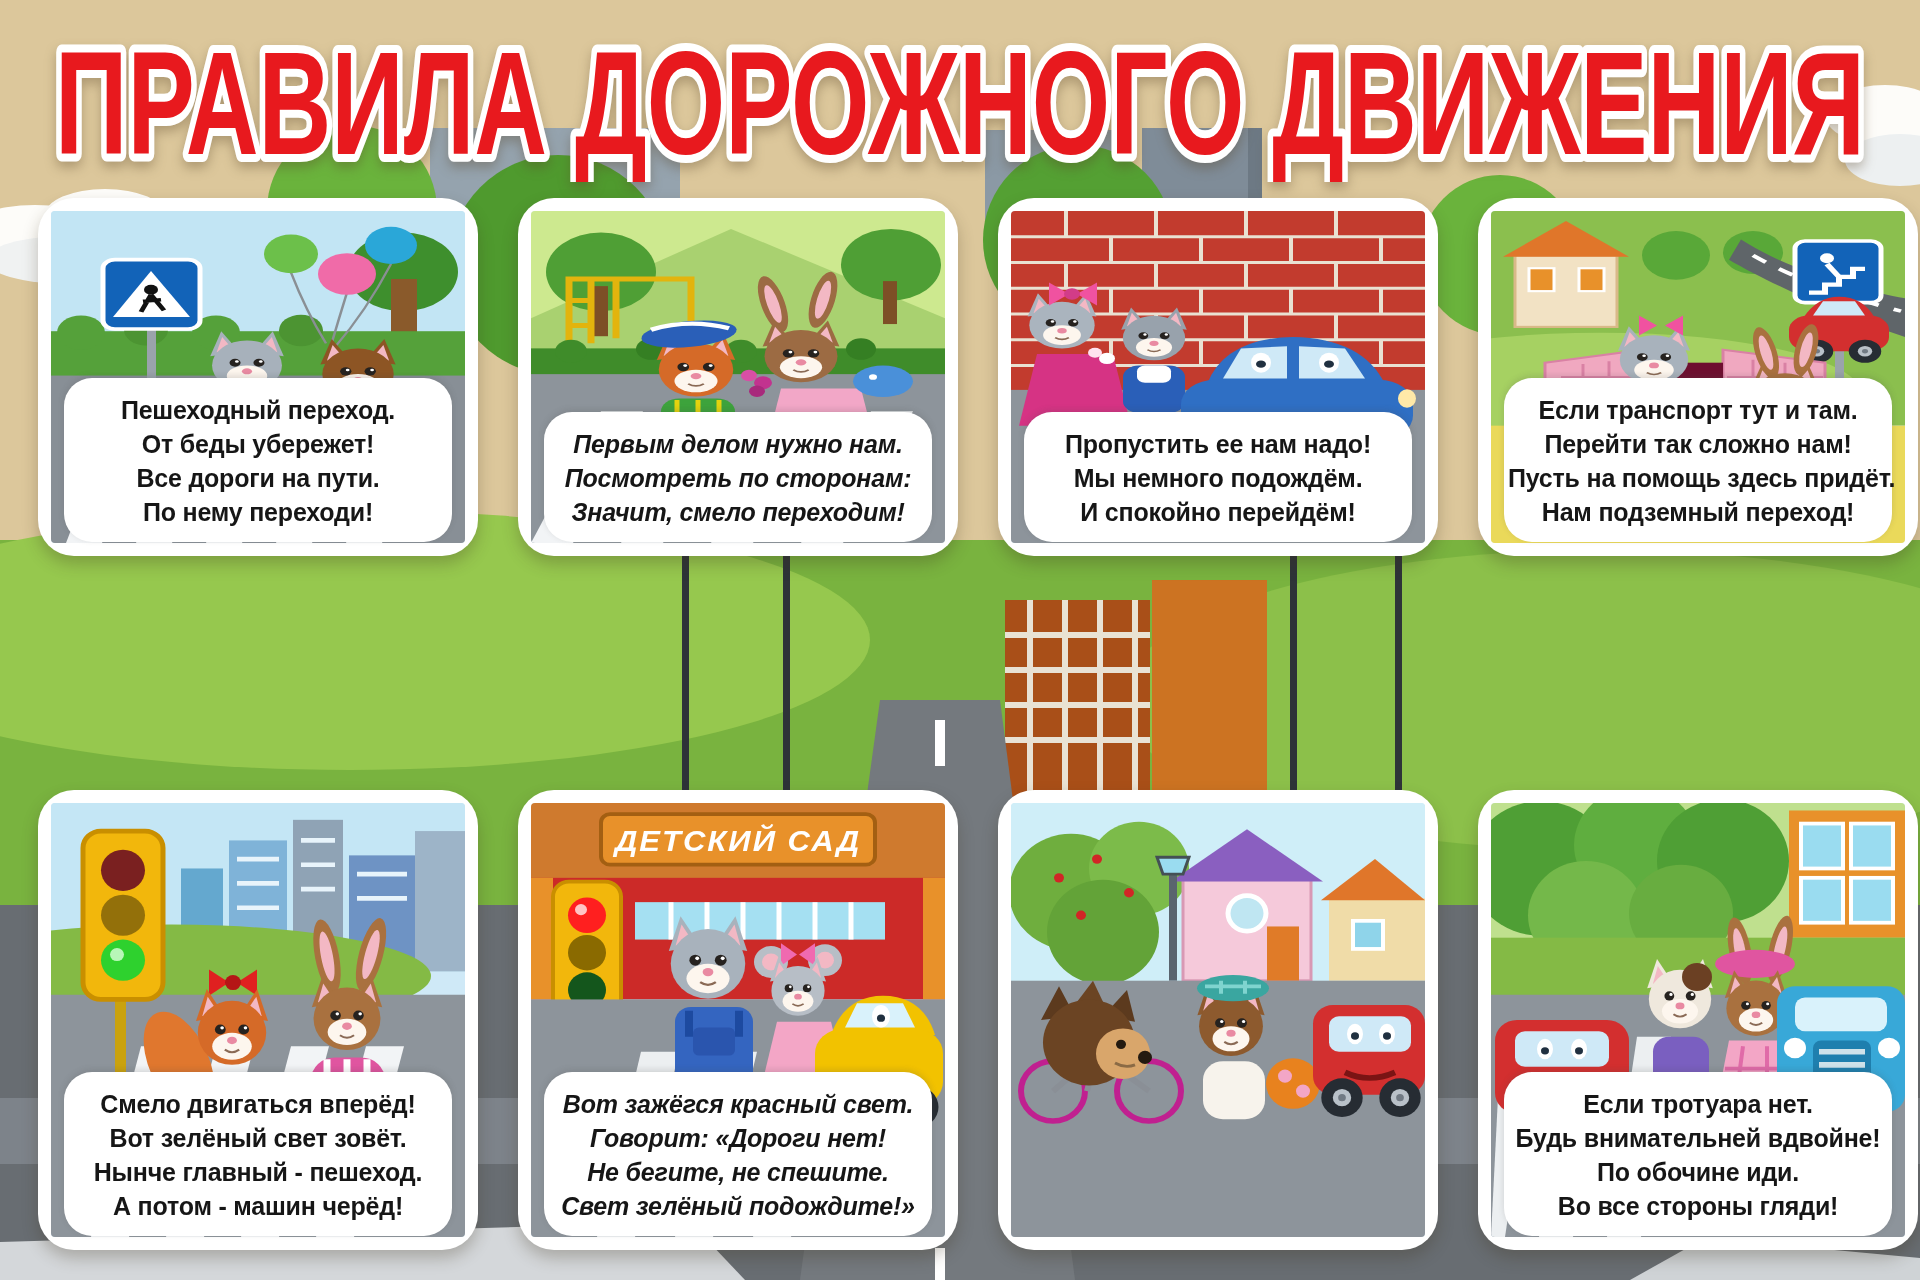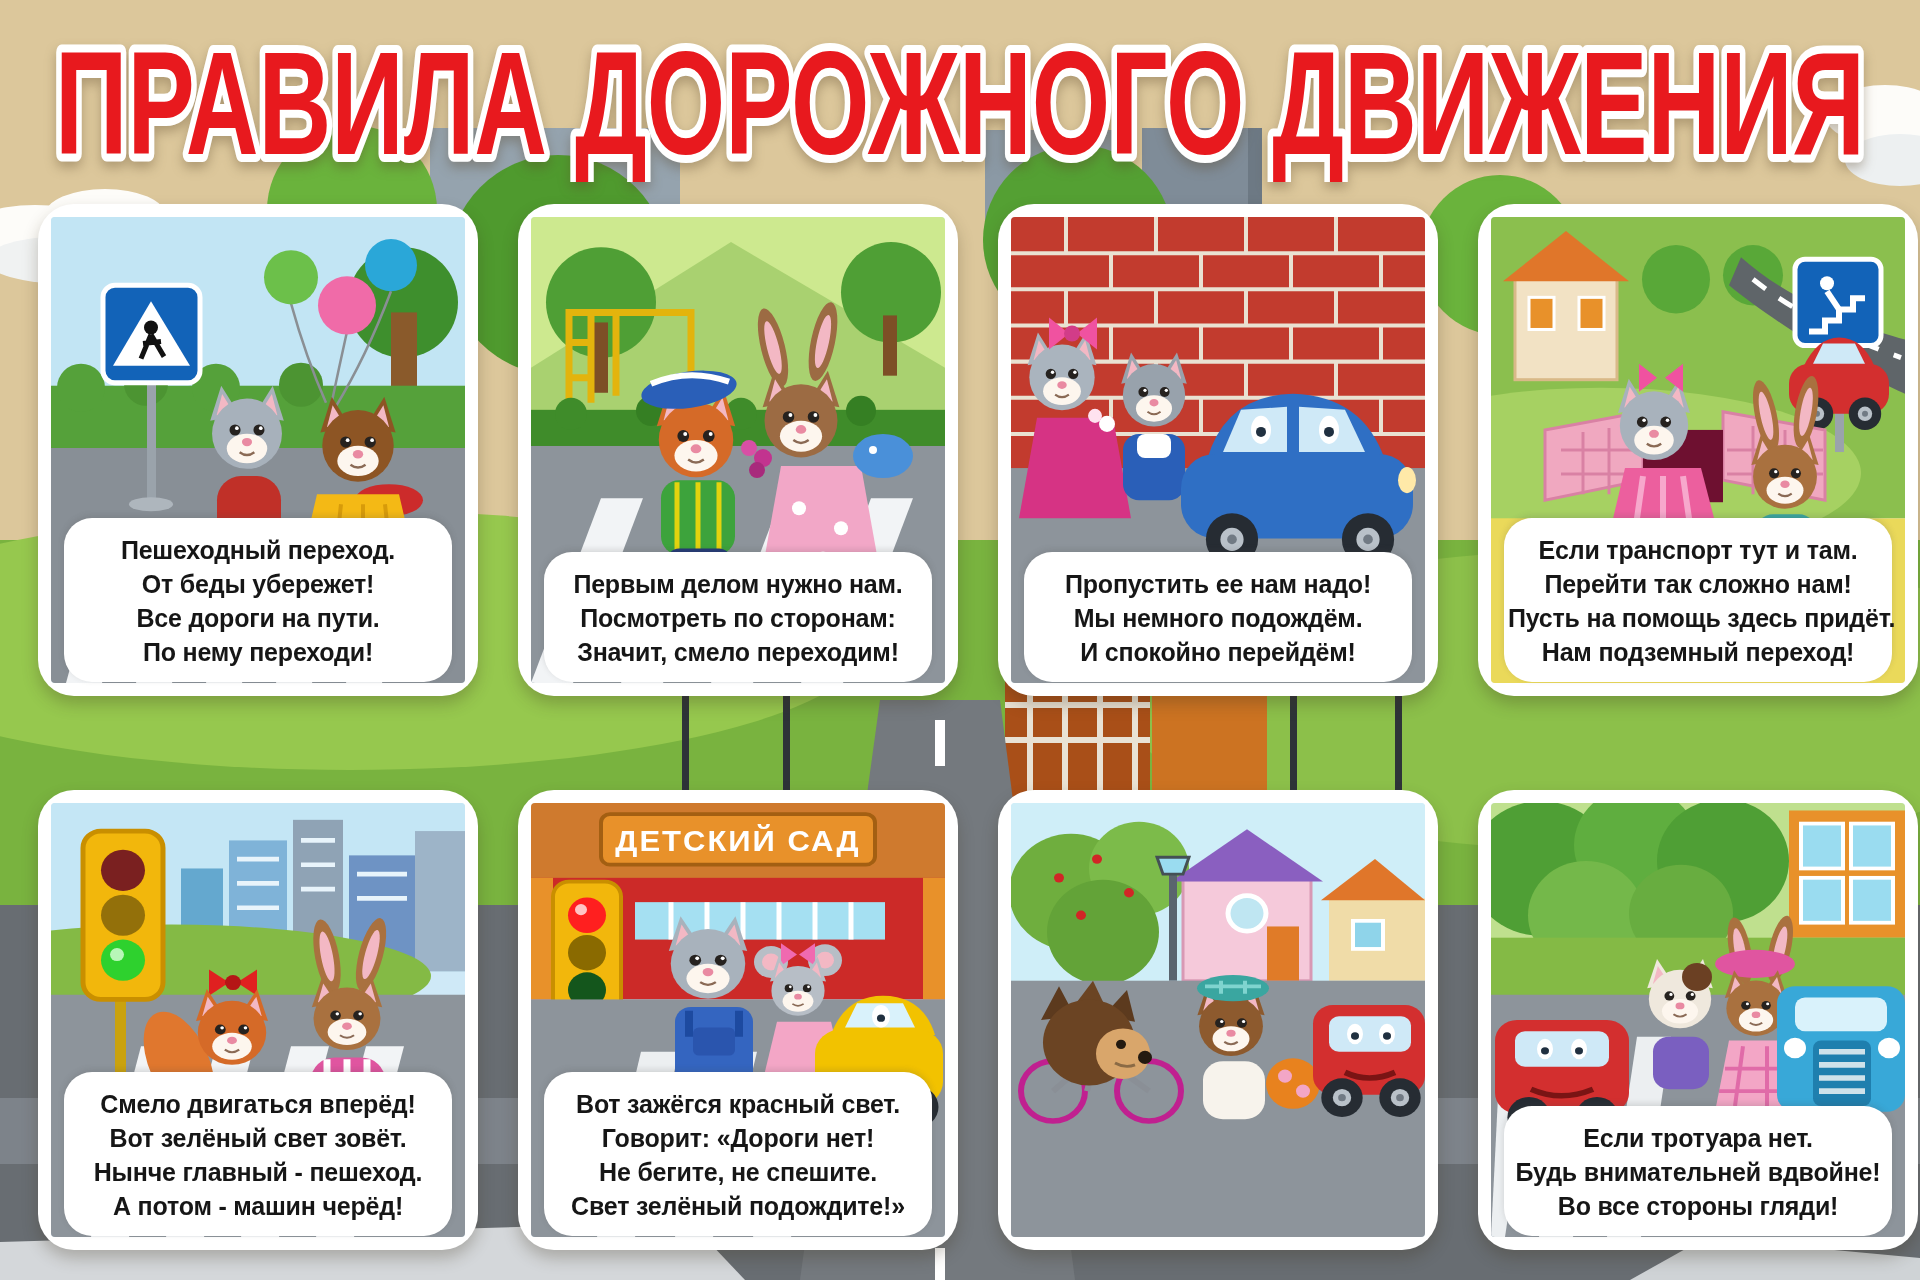--- a/index.html
+++ b/index.html
@@ -4,23 +4,23 @@
 <style>
   html,body{margin:0;padding:0;background:#2b2b2b;}
   .poster{position:relative;width:1920px;height:1280px;overflow:hidden;
           background:#dcc79b;font-family:"Liberation Sans",sans-serif;}
   .bg{position:absolute;inset:0;}
   .title-wrap{position:absolute;left:0;top:22px;width:1920px;height:160px;
               filter:drop-shadow(0 6px 6px rgba(90,70,40,.35));}
   .title-wrap text{font-family:"Liberation Sans",sans-serif;font-weight:bold;}
   .card{position:absolute;width:440px;background:#fff;border-radius:36px;
         box-shadow:0 8px 16px rgba(60,50,30,.28);}
-  .row1{top:204px;height:492px;}
+  .row1{top:198px;height:358px;}
   .row2{top:790px;height:460px;}
-  .c1{left:38px;}.c2{left:518px;}.c3{left:998px;}.c4{left:1478px;}
+  .c1{left:38px;}.c2{left:518px;font-style:italic;}.c3{left:998px;}.c4{left:1478px;}
   .illus{position:absolute;inset:13px;border-radius:4px;overflow:hidden;background:#cfe9f7;}
   .illus svg{width:100%;height:100%;display:block;}
   .bubble{position:absolute;left:26px;right:26px;bottom:14px;background:#fff;
           border-radius:28px;padding:15px 4px 13px;text-align:center;
           box-shadow:0 -2px 6px rgba(70,70,70,.18);}
   .line{display:block;font-size:25px;line-height:34px;font-weight:bold;
         color:#161616;letter-spacing:-0.2px;white-space:nowrap;}
   .defs{position:absolute;width:0;height:0;}
 </style>
 </head>
@@ -552,17 +552,18 @@
           <rect x="322" y="254" width="58" height="70" rx="8" fill="#1f7fae"></rect>
           <path d="M328,266 h46 M328,280 h46 M328,294 h46 M328,308 h46" stroke="#cfe2ea" stroke-width="6"></path>
           <circle cx="304" cy="262" r="11" fill="#fff"></circle>
             <circle cx="398" cy="262" r="11" fill="#fff"></circle>
         </g>
       </svg>
     </div>
     <div class="bubble">
       <span class="line">Если тротуара нет.</span>
       <span class="line">Будь внимательней вдвойне!</span>
+      <span class="line">По обочине иди.</span>
       <span class="line">Во все стороны гляди!</span>
     </div>
   </div>
 
 </div>
 
 </body></html>

